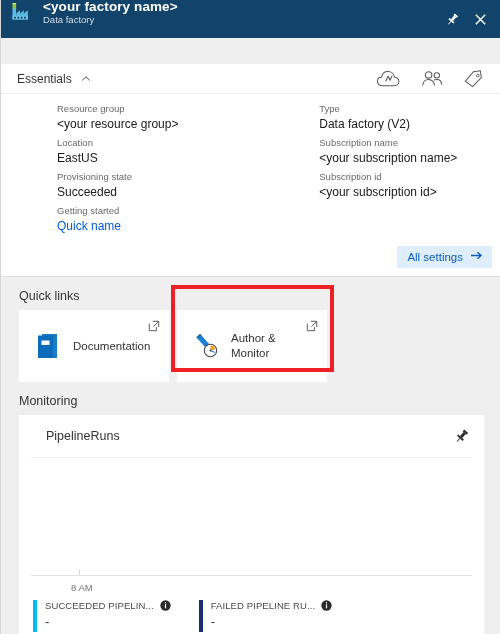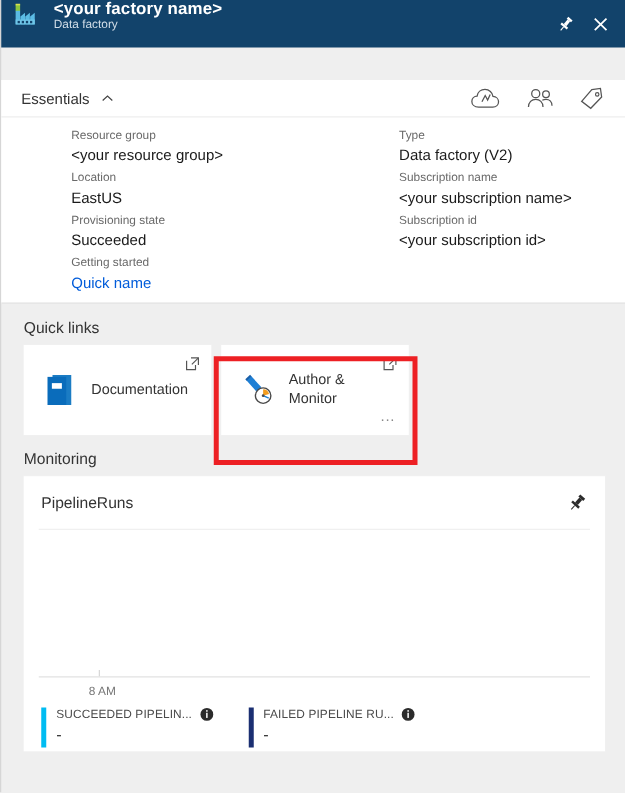--- a/index.html
+++ b/index.html
@@ -97,20 +97,21 @@
   }
 
   
   .monitor-card {
     background: #ffffff; height: 220px; position: relative;
     box-shadow: 0 0 0 1px #f0f0f0;
   }
   .mc-head {
     height: 42px; display: flex; align-items: center;
     padding: 0 14px 0 14px;
+    margin-left: 13px;
   }
   .mc-title { font-size: 12.5px; color: #333333; }
   .mc-pin { margin-left: auto; cursor: pointer; display: flex; }
   .mc-rule { height: 1px; background: #f0f0f0; margin: 0 12px; }
 
   .chart { position: relative; height: 118px; margin: 0 12px; }
   .chart-axis { position: absolute; left: 0; right: 0; bottom: 0; height: 1px; background: #e2e2e2; }
   .chart-tick { position: absolute; bottom: 1px; left: 48px; width: 1px; height: 5px; background: #d8d8d8; }
   .chart-ticklabel {
     position: absolute; bottom: -17px; left: 40px;
@@ -234,20 +235,30 @@
           <div class="ess-label">Subscription name</div>
           <div class="ess-value">&lt;your subscription name&gt;</div>
         </div>
         <div class="ess-field">
           <div class="ess-label">Subscription id</div>
           <div class="ess-value">&lt;your subscription id&gt;</div>
         </div>
       </div>
     </div>
 
+    <div class="allsettings-row">
+      <span class="allsettings">
+        <span>All settings</span>
+        <span>
+          <svg width="13" height="11" viewBox="0 0 14 12">
+            <path d="M1 6 H12 M8 2.4 L12 6 L8 9.6" stroke="#0a5ec4" stroke-width="1.5" fill="none"></path>
+          </svg>
+        </span>
+      </span>
+    </div>
   </div>
 
   <div class="section">
     <div class="section-title">Quick links</div>
     <div class="tiles">
 
       <div class="tile">
         <span class="tile-icon">
           <svg width="28" height="30" viewBox="0 0 28 30">
             <rect x="8" y="3" width="15" height="24" fill="#1b7cc4"></rect>

